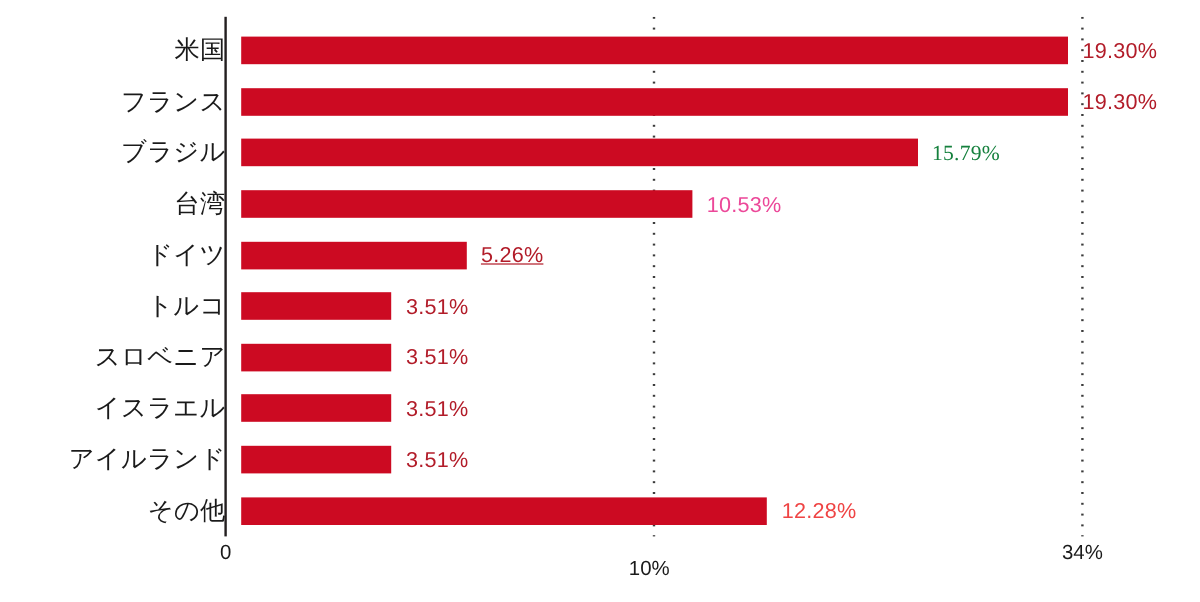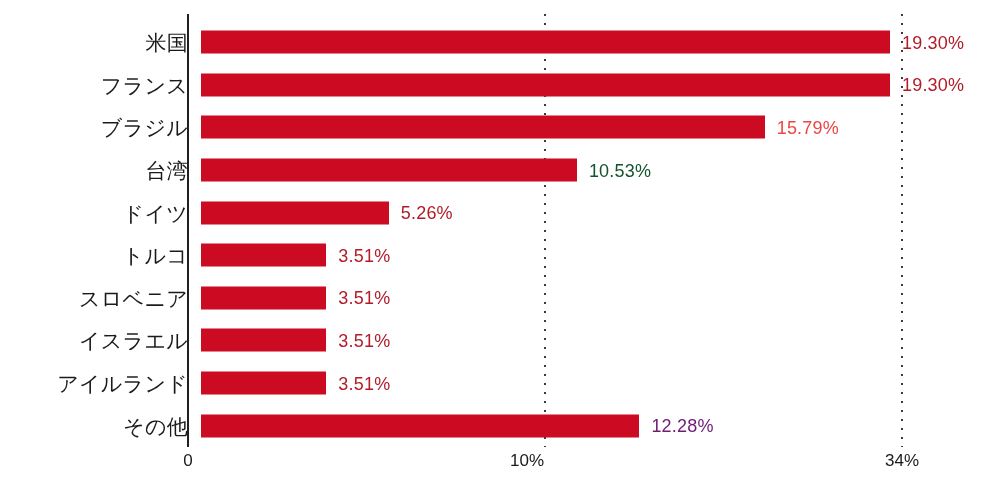--- a/index.html
+++ b/index.html
@@ -129,35 +129,35 @@
         <div class="cat-label">フランス</div>
         <div class="bar-wrap">
           <div class="bar" style="width: 689.01px; background: rgb(204, 10, 34);"></div>
           <div class="val-label" style="color: rgb(178, 28, 41);">19.30%</div>
         </div>
       </div>
       <div class="row">
         <div class="cat-label">ブラジル</div>
         <div class="bar-wrap">
           <div class="bar" style="width: 563.703px; background: rgb(204, 10, 34);"></div>
-          <div class="val-label" style="color: #ef4444;">15.79%</div>
+          <div class="val-label" style="color: #15803d; font-family: Liberation Serif, serif;">15.79%</div>
         </div>
       </div>
       <div class="row">
         <div class="cat-label">台湾</div>
         <div class="bar-wrap">
           <div class="bar" style="width: 375.921px; background: rgb(204, 10, 34);"></div>
-          <div class="val-label" style="color: #14532d;">10.53%</div>
+          <div class="val-label" style="color: #ec4899;">10.53%</div>
         </div>
       </div>
       <div class="row">
         <div class="cat-label">ドイツ</div>
         <div class="bar-wrap">
           <div class="bar" style="width: 187.782px; background: rgb(204, 10, 34);"></div>
-          <div class="val-label" style="color: rgb(178, 28, 41);">5.26%</div>
+          <div class="val-label" style="color: rgb(178, 28, 41); text-decoration: underline;">5.26%</div>
         </div>
       </div>
       <div class="row">
         <div class="cat-label">トルコ</div>
         <div class="bar-wrap">
           <div class="bar" style="width: 125.307px; background: rgb(204, 10, 34);"></div>
           <div class="val-label" style="color: rgb(178, 28, 41);">3.51%</div>
         </div>
       </div>
       <div class="row">
@@ -178,24 +178,24 @@
         <div class="cat-label">アイルランド</div>
         <div class="bar-wrap">
           <div class="bar" style="width: 125.307px; background: rgb(204, 10, 34);"></div>
           <div class="val-label" style="color: rgb(178, 28, 41);">3.51%</div>
         </div>
       </div>
       <div class="row">
         <div class="cat-label">その他</div>
         <div class="bar-wrap">
           <div class="bar" style="width: 438.396px; background: rgb(204, 10, 34);"></div>
-          <div class="val-label" style="color: #701a75;">12.28%</div>
+          <div class="val-label" style="color: #ef4444;">12.28%</div>
         </div>
       </div>
     </div>
 
   <div id="ticks">
       <div class="tick" style="left: 188px;">0</div>
-      <div class="tick" style="left: 527px;">10%</div>
+      <div class="tick" style="left: 541px; margin-top: 13px;">10%</div>
       <div class="tick" style="left: 902px;">34%</div>
     </div>
 
 </div>
 
 </body></html>

